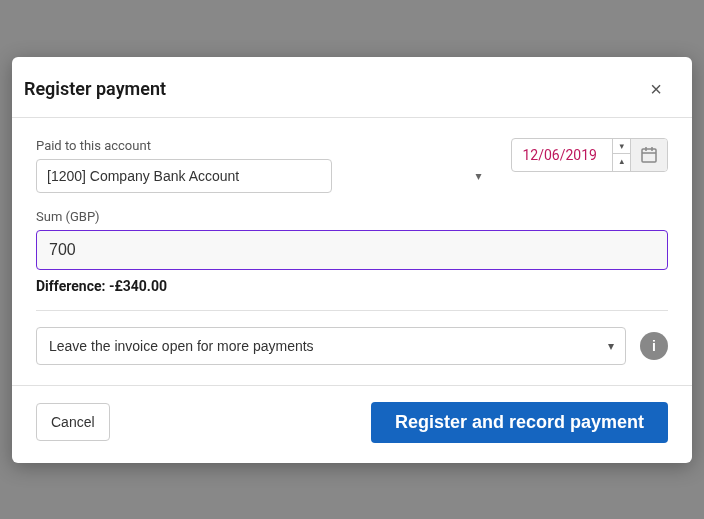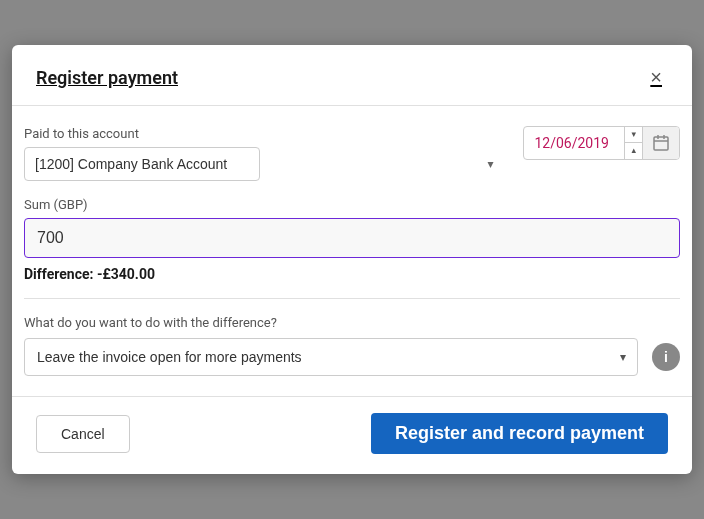--- a/index.html
+++ b/index.html
@@ -29,43 +29,42 @@
       width: 680px;
       padding: 0;
       box-shadow: 0 4px 20px rgba(0,0,0,0.3);
       position: relative;
     }
 
     .modal-header {
       display: flex;
       align-items: center;
       justify-content: space-between;
-      padding: 20px 24px 16px 24px;
+      padding: 20px 24px 16px 12px;
       border-bottom: 1px solid #e0e0e0;
-      text-decoration: underline;
     }
 
     .modal-title {
       font-size: 18px;
       font-weight: 600;
       color: #1a1a1a;
     }
 
     .close-btn {
       background: none;
       border: none;
       font-size: 20px;
       cursor: pointer;
       color: #555;
       padding: 2px 6px;
       line-height: 1;
     }
 
     .modal-body {
-      padding: 20px 12px;
+      padding: 20px 24px;
     }
 
     .form-row {
       display: flex;
       gap: 20px;
       margin-bottom: 16px;
     }
 
     .form-group {
       display: flex;
@@ -95,21 +94,21 @@
 
     .select-field {
       appearance: none;
       background: #fff;
       border: 1px solid #ccc;
       border-radius: 4px;
       padding: 8px 32px 8px 10px;
       font-size: 14px;
       color: #333;
       cursor: pointer;
-      width: 236px;
+      width: 296px;
     }
 
     .select-arrow {
       position: absolute;
       right: 10px;
       pointer-events: none;
       color: #666;
       font-size: 12px;
     }
 
@@ -250,21 +249,21 @@
       align-items: center;
       justify-content: space-between;
       padding: 16px 24px 20px 24px;
       border-top: 1px solid #e0e0e0;
     }
 
     .cancel-btn {
       background: #fff;
       border: 1px solid #ccc;
       border-radius: 4px;
-      padding: 10px 24px;
+      padding: 10px 14px;
       font-size: 14px;
       color: #333;
       cursor: pointer;
       font-weight: 500;
     }
 
     .register-btn {
       background: #1565c0;
       border: none;
       border-radius: 4px;
@@ -320,21 +319,20 @@
 
       <div class="form-group sum-group">
         <label class="form-label">Sum (GBP)</label>
         <input class="sum-input" type="text" value="700" style="">
       </div>
 
       <div class="difference-text">Difference: -£340.00</div>
 
       <hr class="divider">
 
-      <div class="diff-question">What do you want to do with the difference?</div>
 
       <div class="diff-select-row">
         <div class="diff-select-wrapper">
           <select class="diff-select">
             <option>Leave the invoice open for more payments</option>
           </select>
           <span class="diff-select-arrow">▾</span>
         </div>
         <button class="info-btn">i</button>
       </div>

